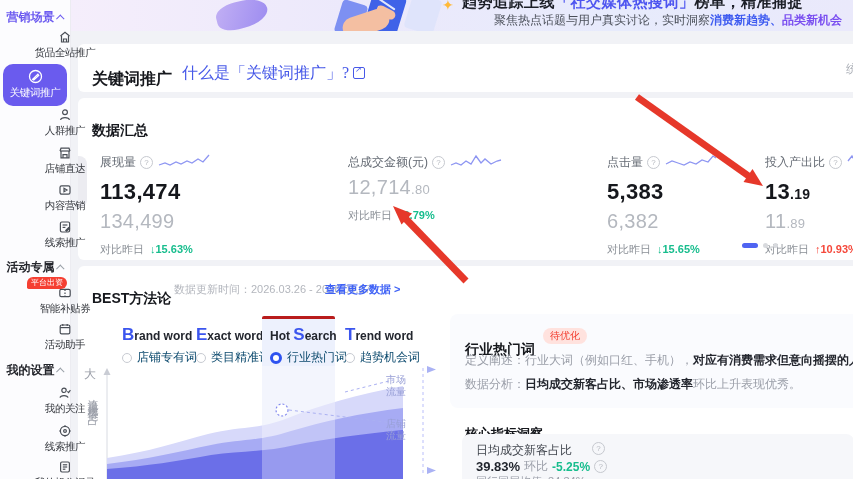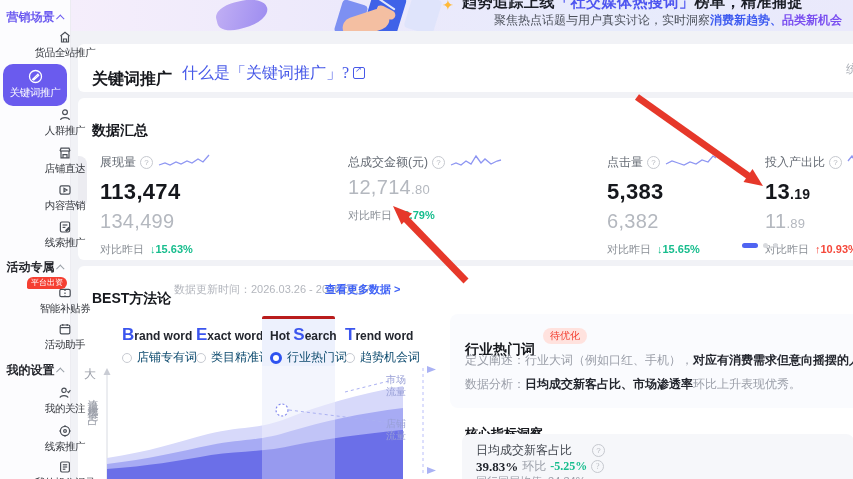--- a/index.html
+++ b/index.html
@@ -89,22 +89,22 @@
   .flow-label.store{left:308px;top:152px;}
 
   
   .detail-bg{position:absolute;left:372px;top:48px;width:414px;height:94px;background:#fafbfe;border-radius:8px;}
   .detail-title{position:absolute;left:387px;top:61px;font-size:14px;font-weight:bold;color:#16181d;}
   .detail-badge{position:absolute;left:465px;top:62px;background:#ffe2de;color:#f23c2e;font-size:10px;line-height:16px;padding:0 7px;border-radius:9px;}
   .detail-line{position:absolute;left:387px;font-size:12px;color:#9a9ea8;white-space:nowrap;}
   .detail-line .b{color:#23262e;font-weight:bold;}
   .insight-title{position:absolute;left:387px;top:146px;font-size:13px;font-weight:bold;color:#16181d;}
   .kpi-box{position:absolute;left:384px;top:168px;width:392px;height:60px;background:#f6f7fa;border-radius:8px;}
-  .kpi-line1{position:absolute;left:14px;top:8px;font-size:12px;color:#40454d;display:flex;align-items:center;gap:20px;}
-  .kpi-line2{position:absolute;left:14px;top:24px;font-size:12px;color:#9a9ea8;display:flex;align-items:center;gap:4px;font-family:Liberation Serif, serif;}
+  .kpi-line1{position:absolute;left:14px;top:8px;font-size:12px;color:#40454d;display:flex;gap:20px;}
+  .kpi-line2{position:absolute;left:14px;top:24px;font-size:12px;color:#9a9ea8;display:flex;align-items:center;gap:4px;}
   .kpi-line2 .v{font-size:13px;font-weight:bold;color:#1f232b;}
   .kpi-line2 .g{color:#17bd8d;font-weight:bold;}
   .kpi-line3{position:absolute;left:14px;top:40px;font-size:11px;color:#9a9ea8;}
 
   
   #annot{position:absolute;left:0;top:0;z-index:60;pointer-events:none;}
 </style>
 </head>
 <body>
 

